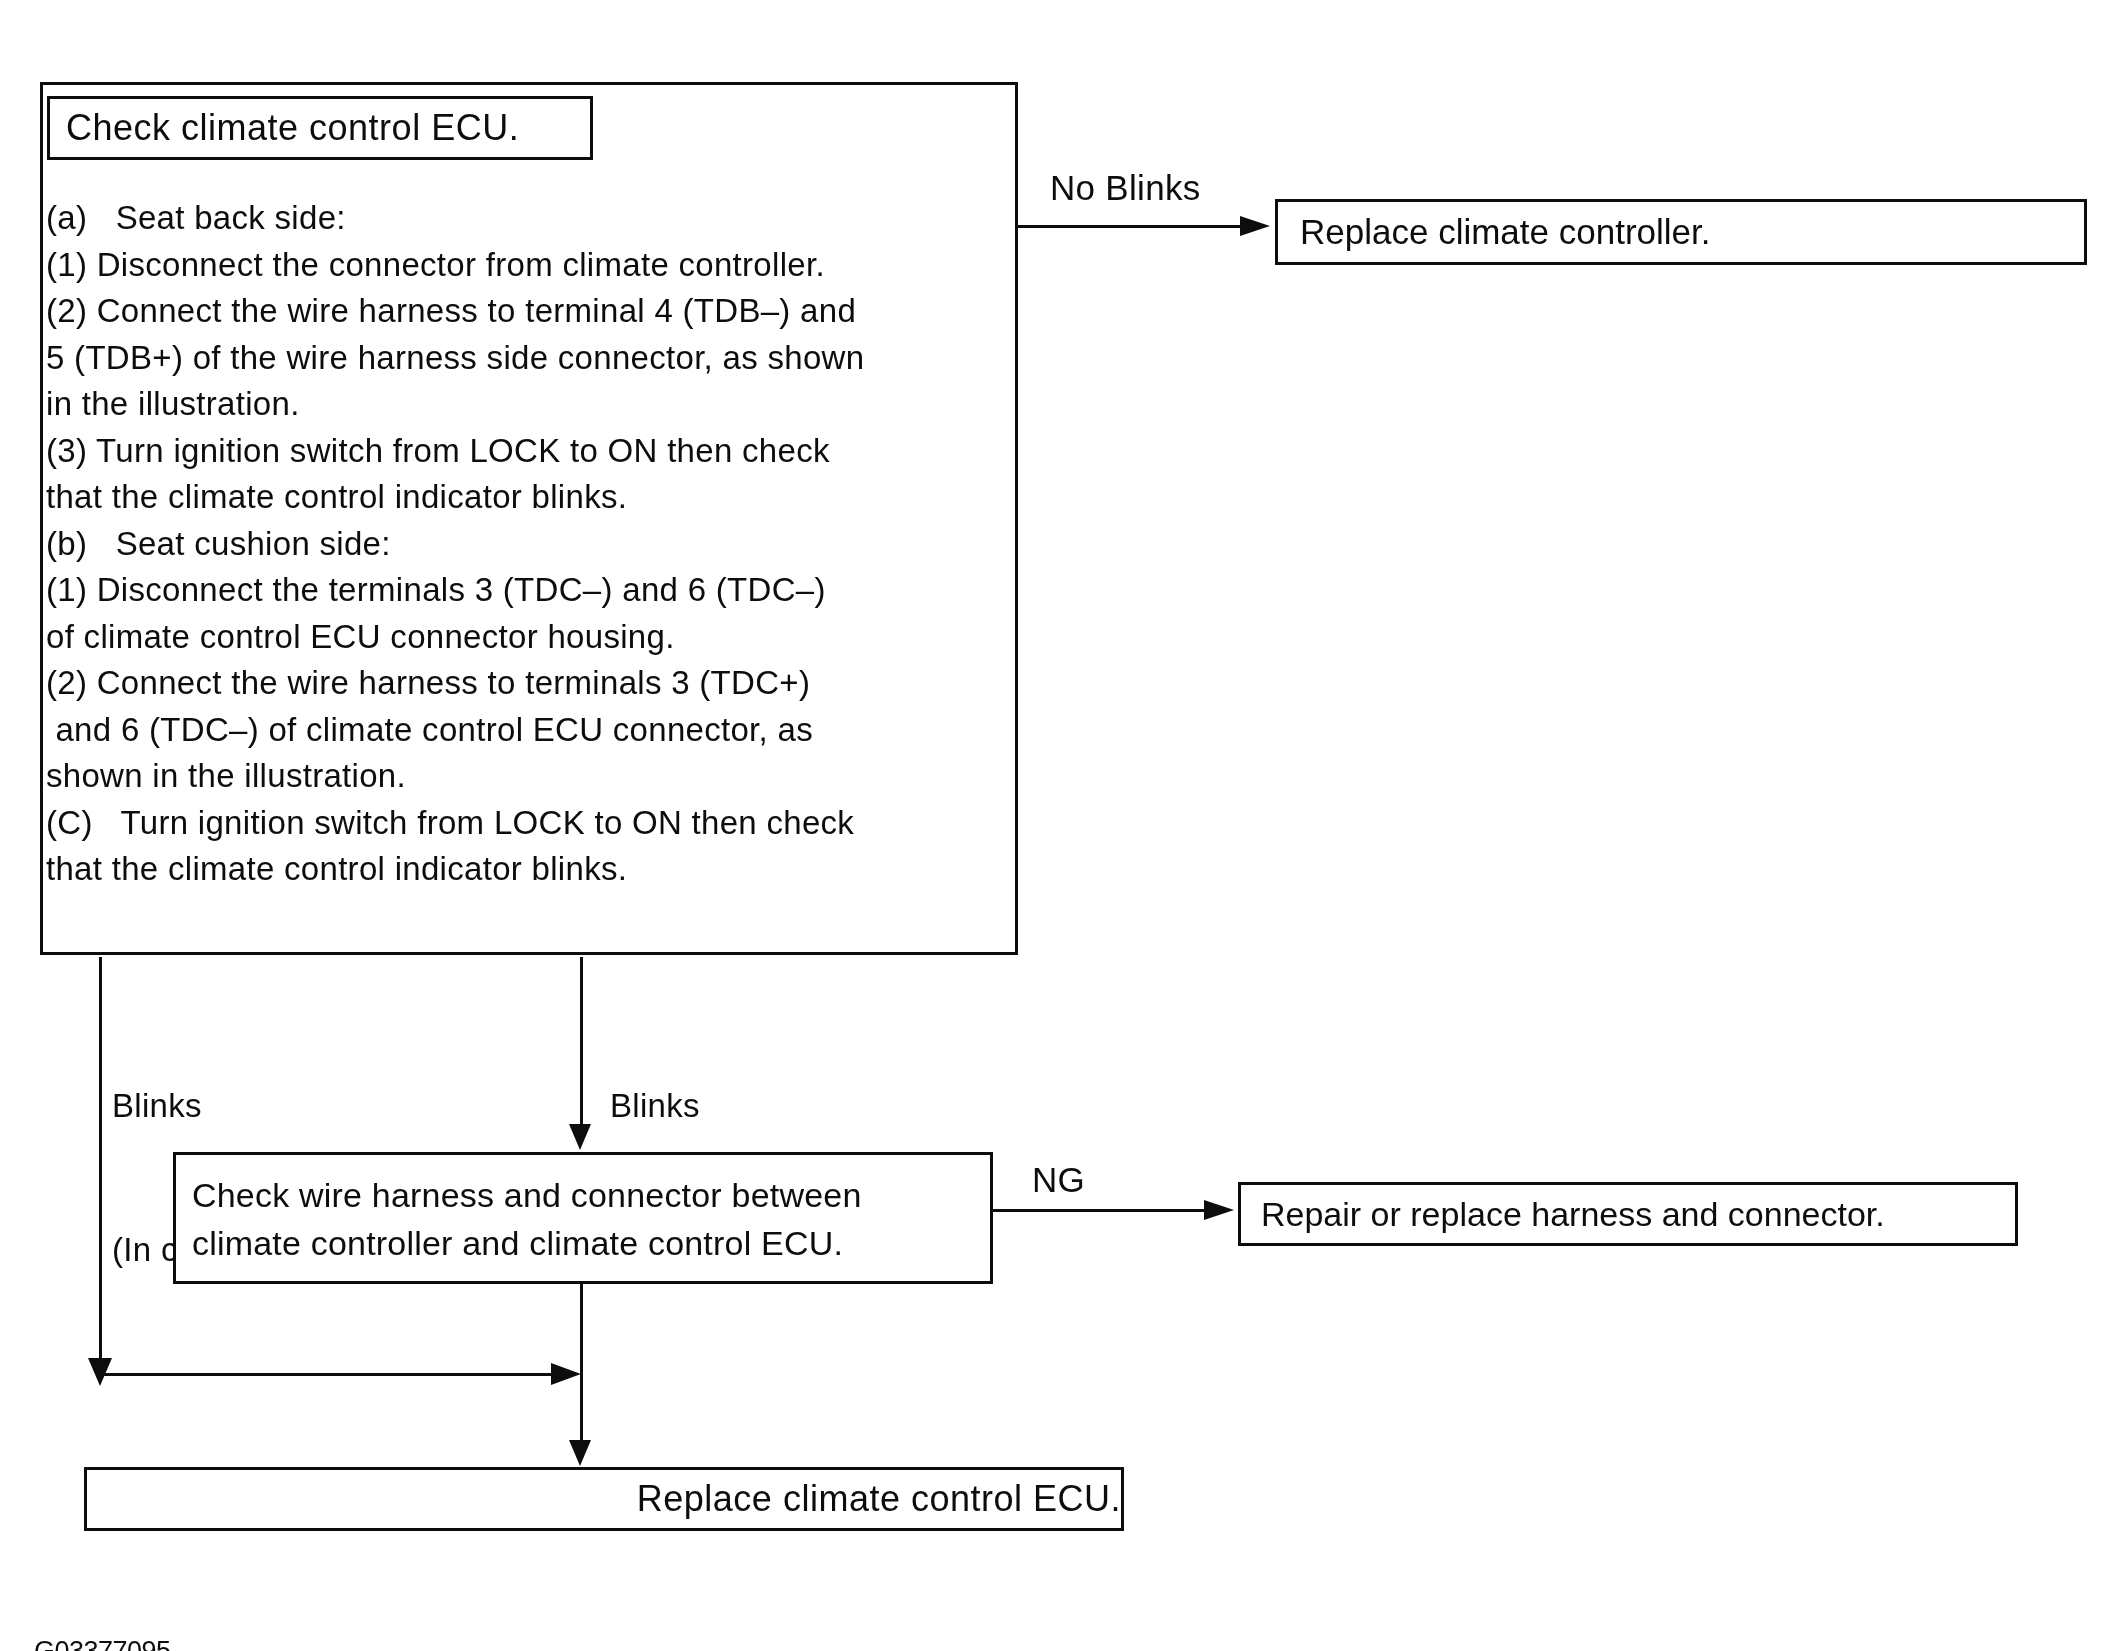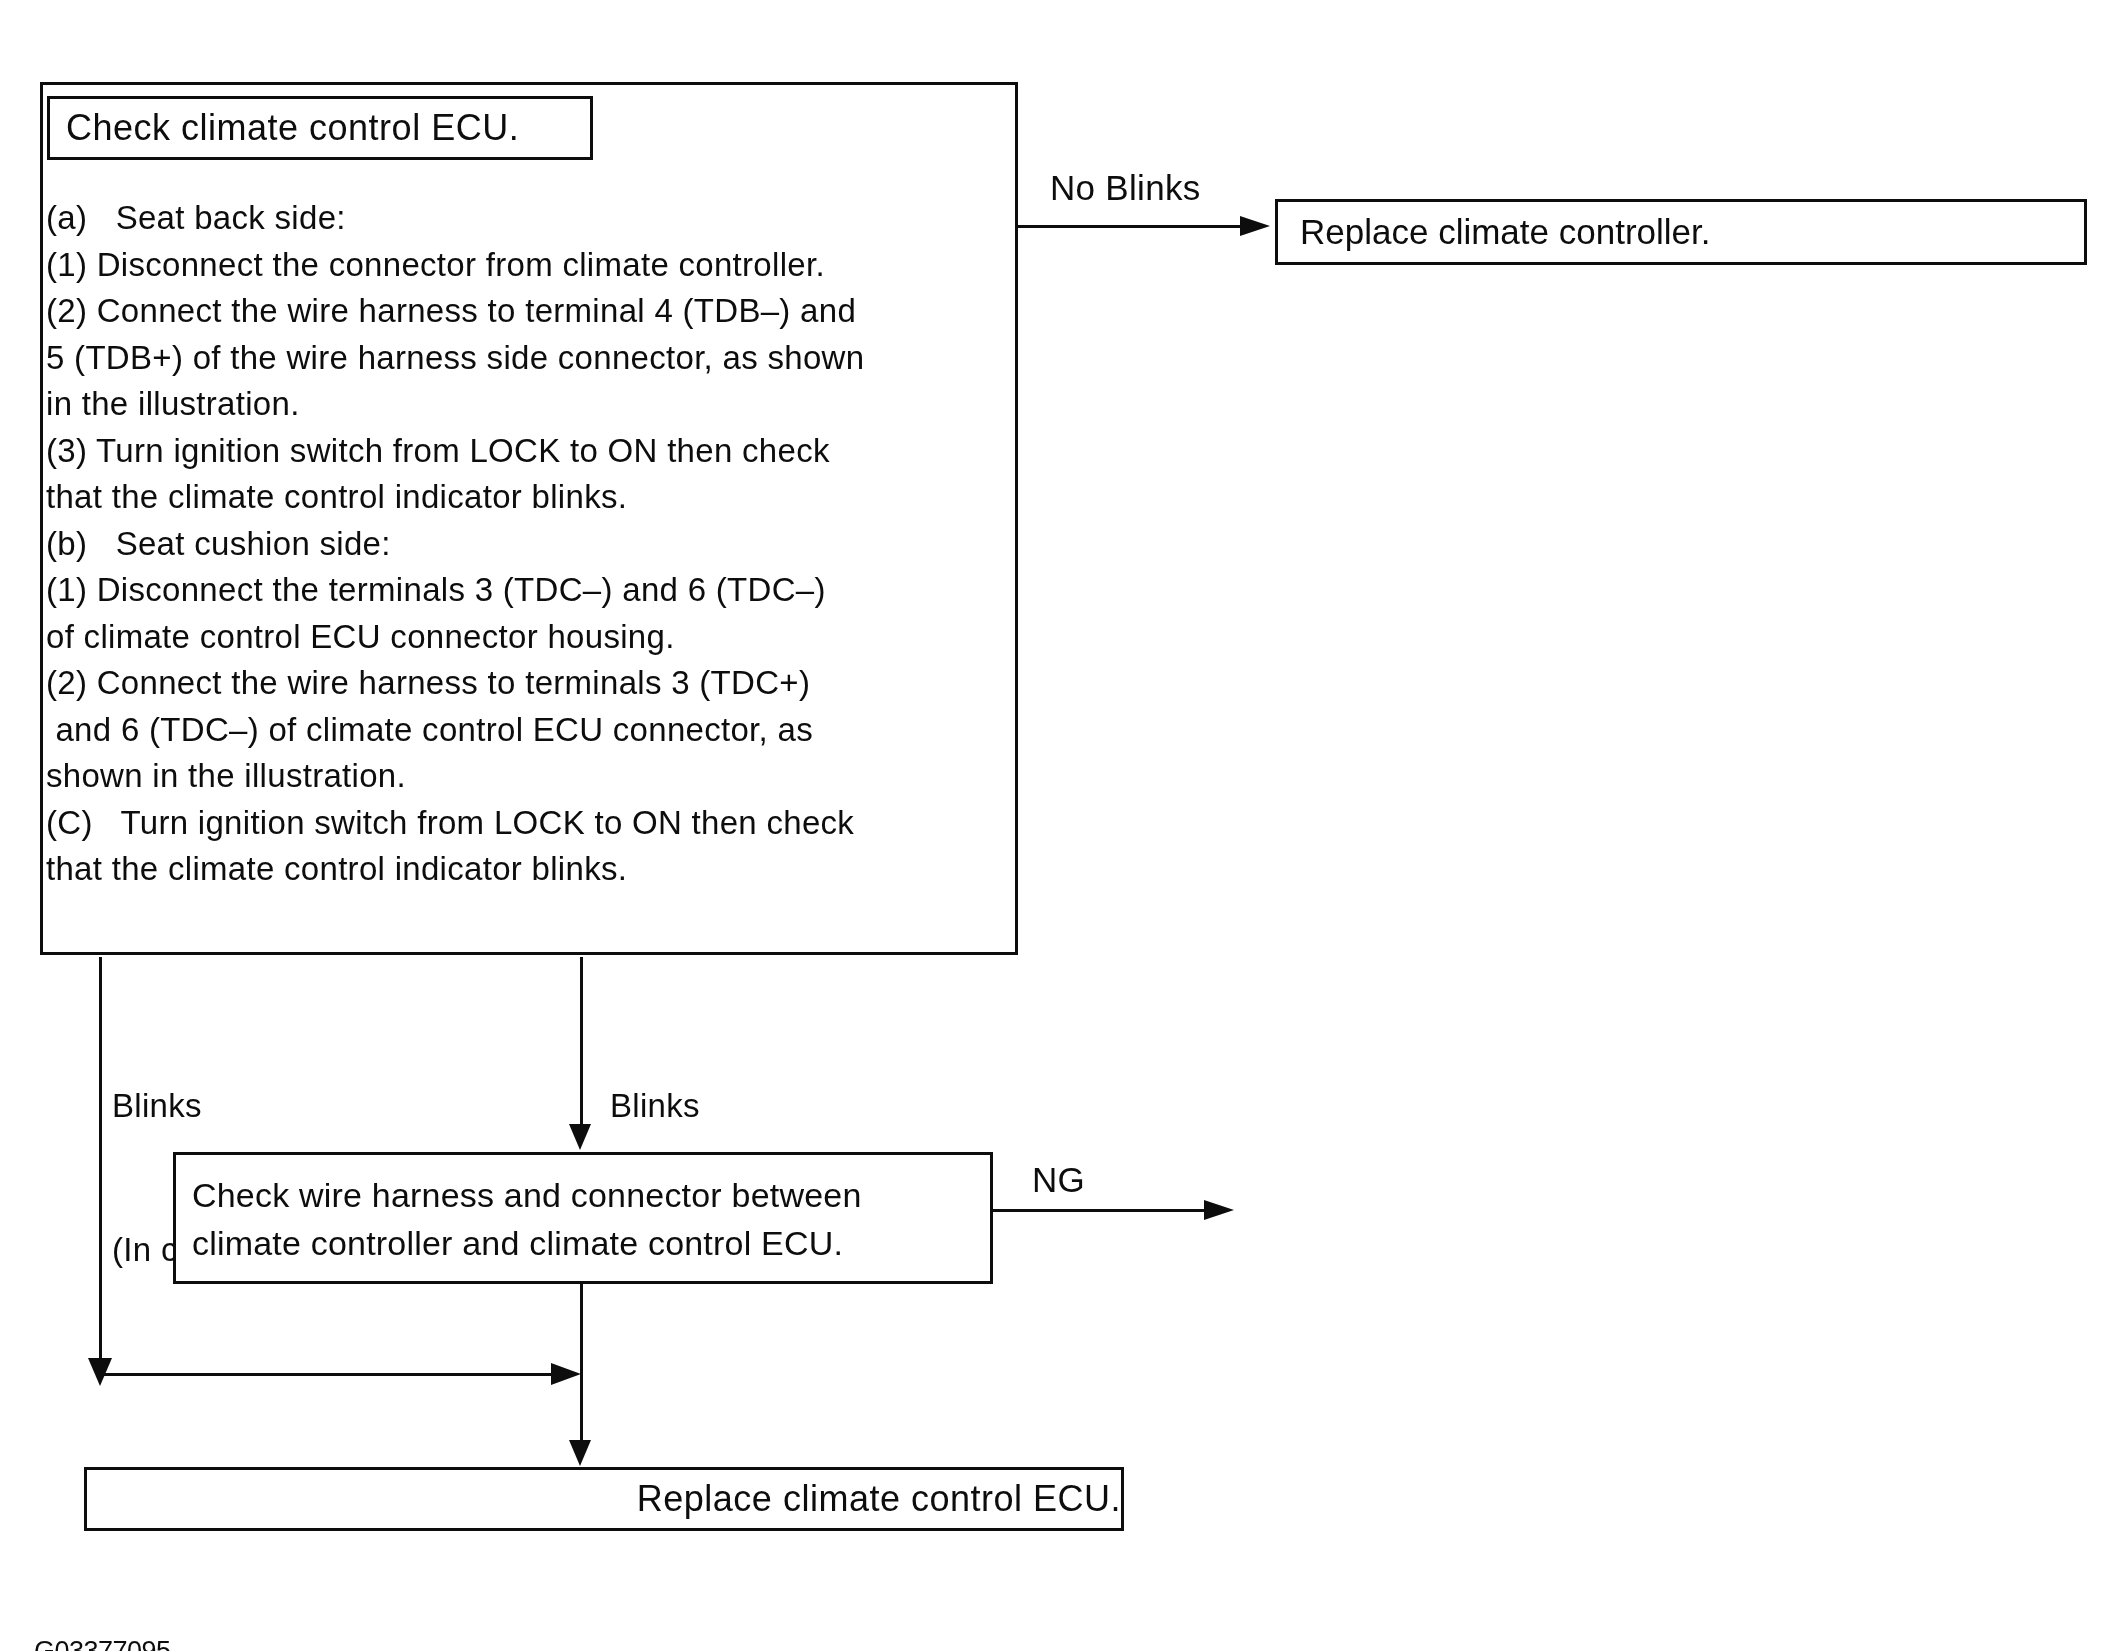--- a/index.html
+++ b/index.html
@@ -153,20 +153,23 @@
   <div class="box check-harness-box">
     <div class="check-harness-inner">
       <div>Check wire harness and connector between</div>
       <div>climate controller and climate control ECU.</div>
     </div>
   </div>
 
   <div class="float-label label-ng">NG</div>
   <div class="hline line-ng"></div>
   <div class="ah ah-right ah-ng"></div>
+  <div class="box repair-box">
+    <span class="repair-text">Repair or replace harness and connector.</span>
+  </div>
 
   <div class="hline hline-join"></div>
   <div class="ah ah-right ah-join"></div>
   <div class="vline vline-mid"></div>
   <div class="ah ah-down ah-mid"></div>
 
   <div class="box bottom-box">
     <span class="bottom-text">Replace climate control ECU.</span>
   </div>
 

